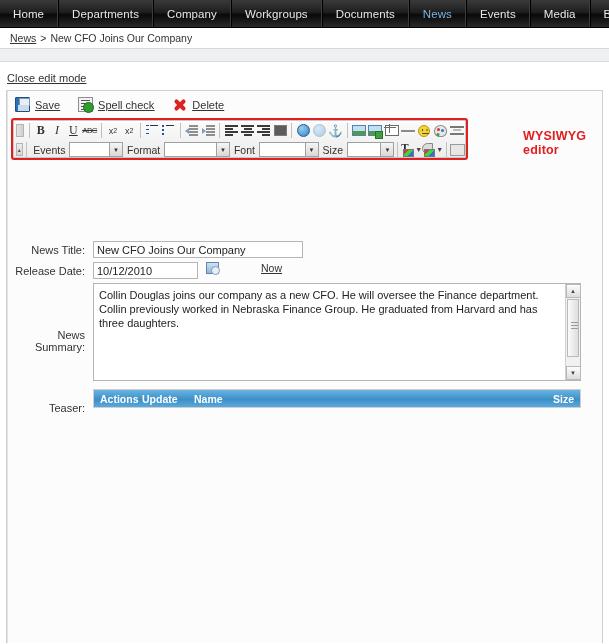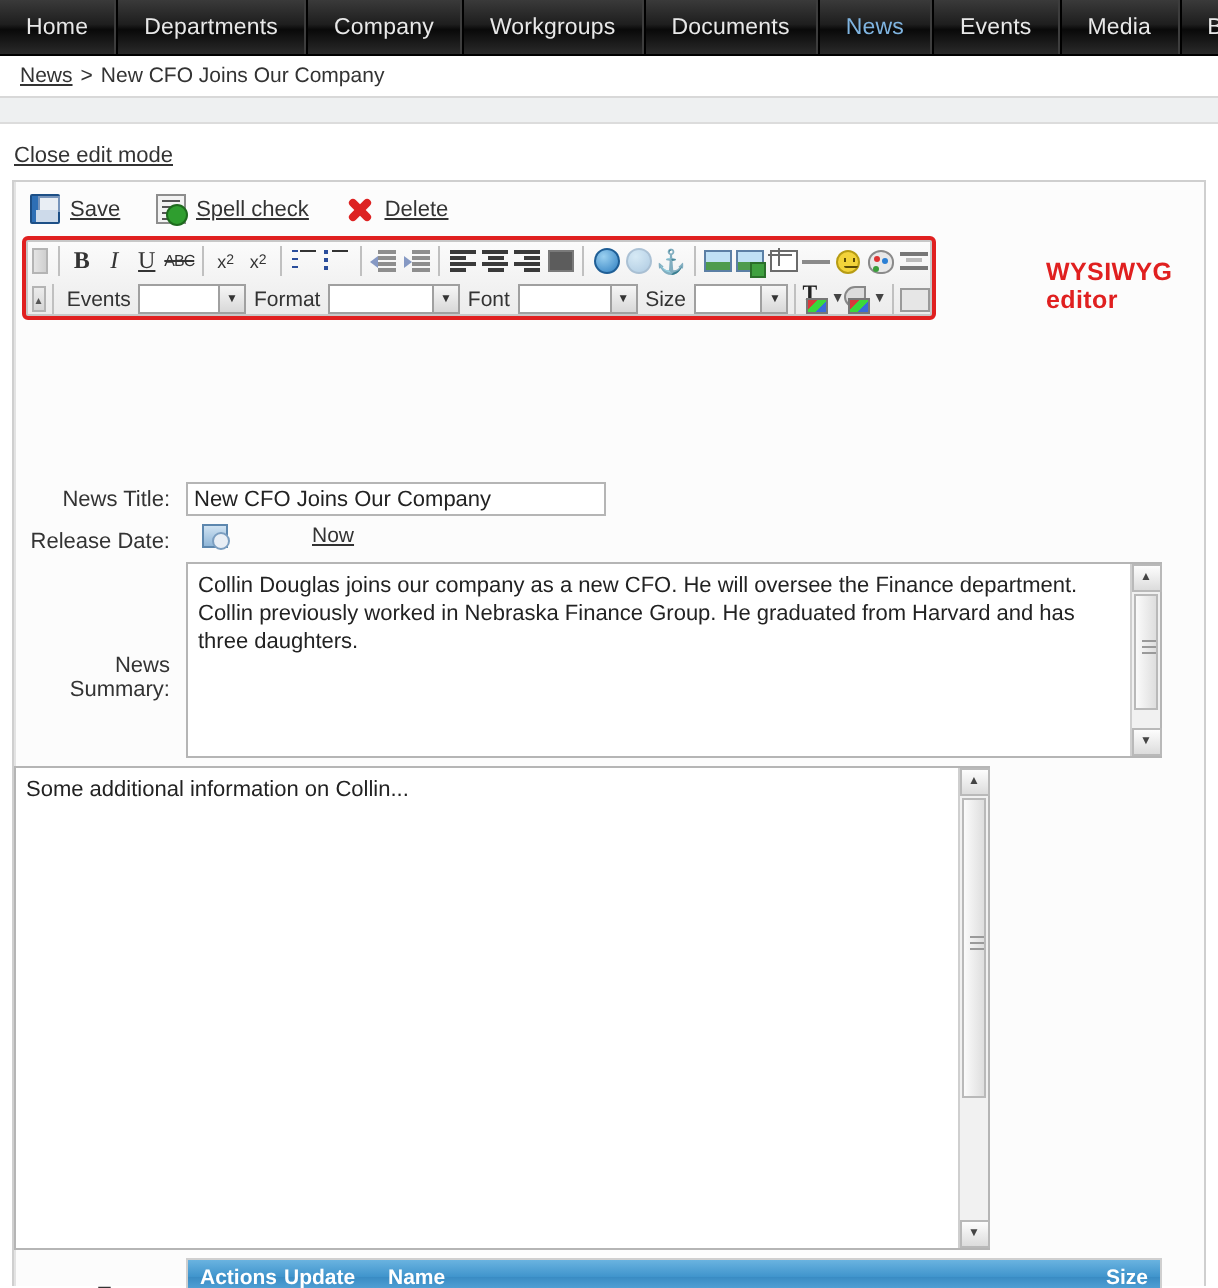--- a/index.html
+++ b/index.html
@@ -481,47 +481,40 @@
 
     <div id="form">
 
       <div class="frow">
         <div class="flabel">News Title:</div>
         <input class="finput" style="width: 210px;" value="New CFO Joins Our Company">
       </div>
 
       <div class="frow">
         <div class="flabel">Release Date:</div>
+        <input class="finput" style="width: 105px;" value="10/12/2010">
         <div class="now-link">
           <span class="now-ico"></span>
           <span class="now-txt">Now</span>
         </div>
       </div>
 
       <div class="frow" style="margin-top:4px">
         <div class="flabel" style="padding-top:46px">News Summary:</div>
         <div class="ta-wrap" style="width:488px;height:98px">
           <div class="ta-txt">Collin Douglas joins our company as a new CFO. He will oversee the Finance department. Collin previously worked in Nebraska Finance Group. He graduated from Harvard and has three daughters.</div>
           <div class="vscroll">
             <div class="vbtn">▲</div>
             <div class="vthumb"></div>
             <div class="vbtn">▼</div>
           </div>
         </div>
       </div>
 
       <div class="frow" style="margin-top:4px">
-        <div class="ta-wrap" style="width:488px;height:242px">
-          <div class="ta-txt">Some additional information on Collin...</div>
-          <div class="vscroll">
-            <div class="vbtn">▲</div>
-            <div class="vthumb" style="height:150px"></div>
-            <div class="vbtn">▼</div>
-          </div>
-        </div>
       </div>
 
       <div class="frow" style="margin-top:4px">
         <div class="flabel" style="padding-top:13px">Teaser:</div>
         <div id="atable" style="width:488px">
           <div class="athead">
             <div class="c-actions">Actions</div>
             <div class="c-update">Update</div>
             <div class="c-name">Name</div>
             <div class="c-size">Size</div>

